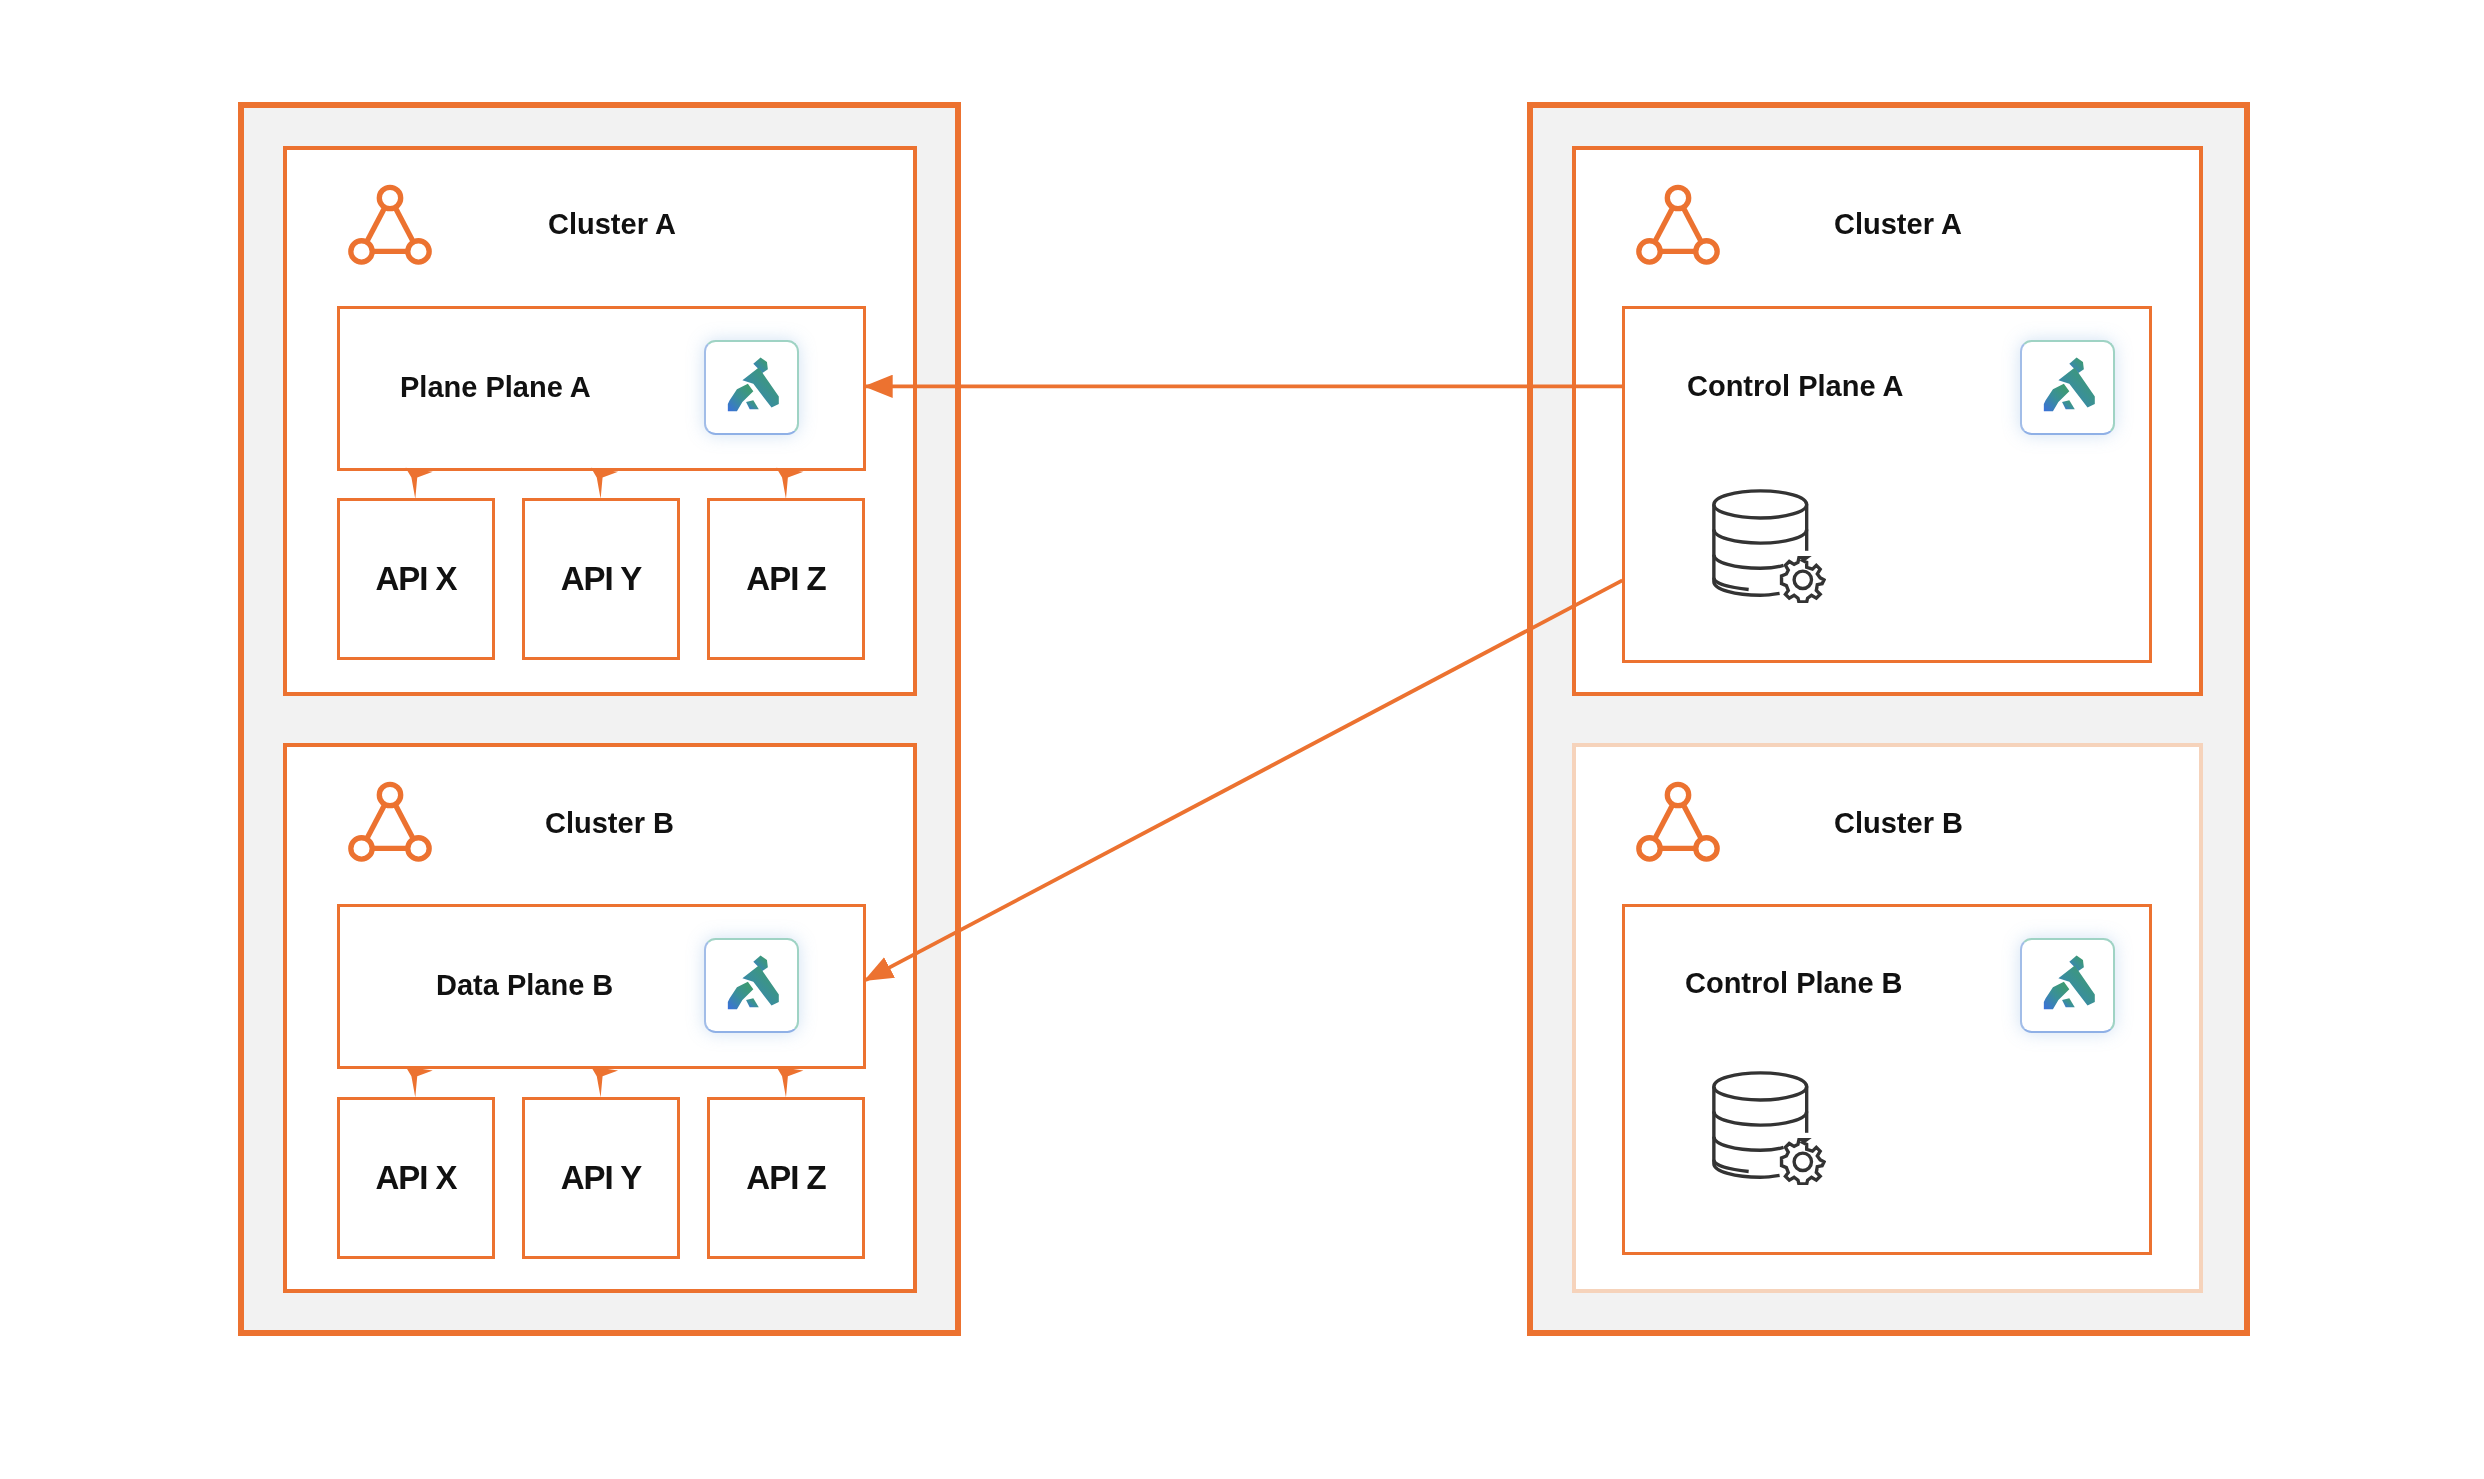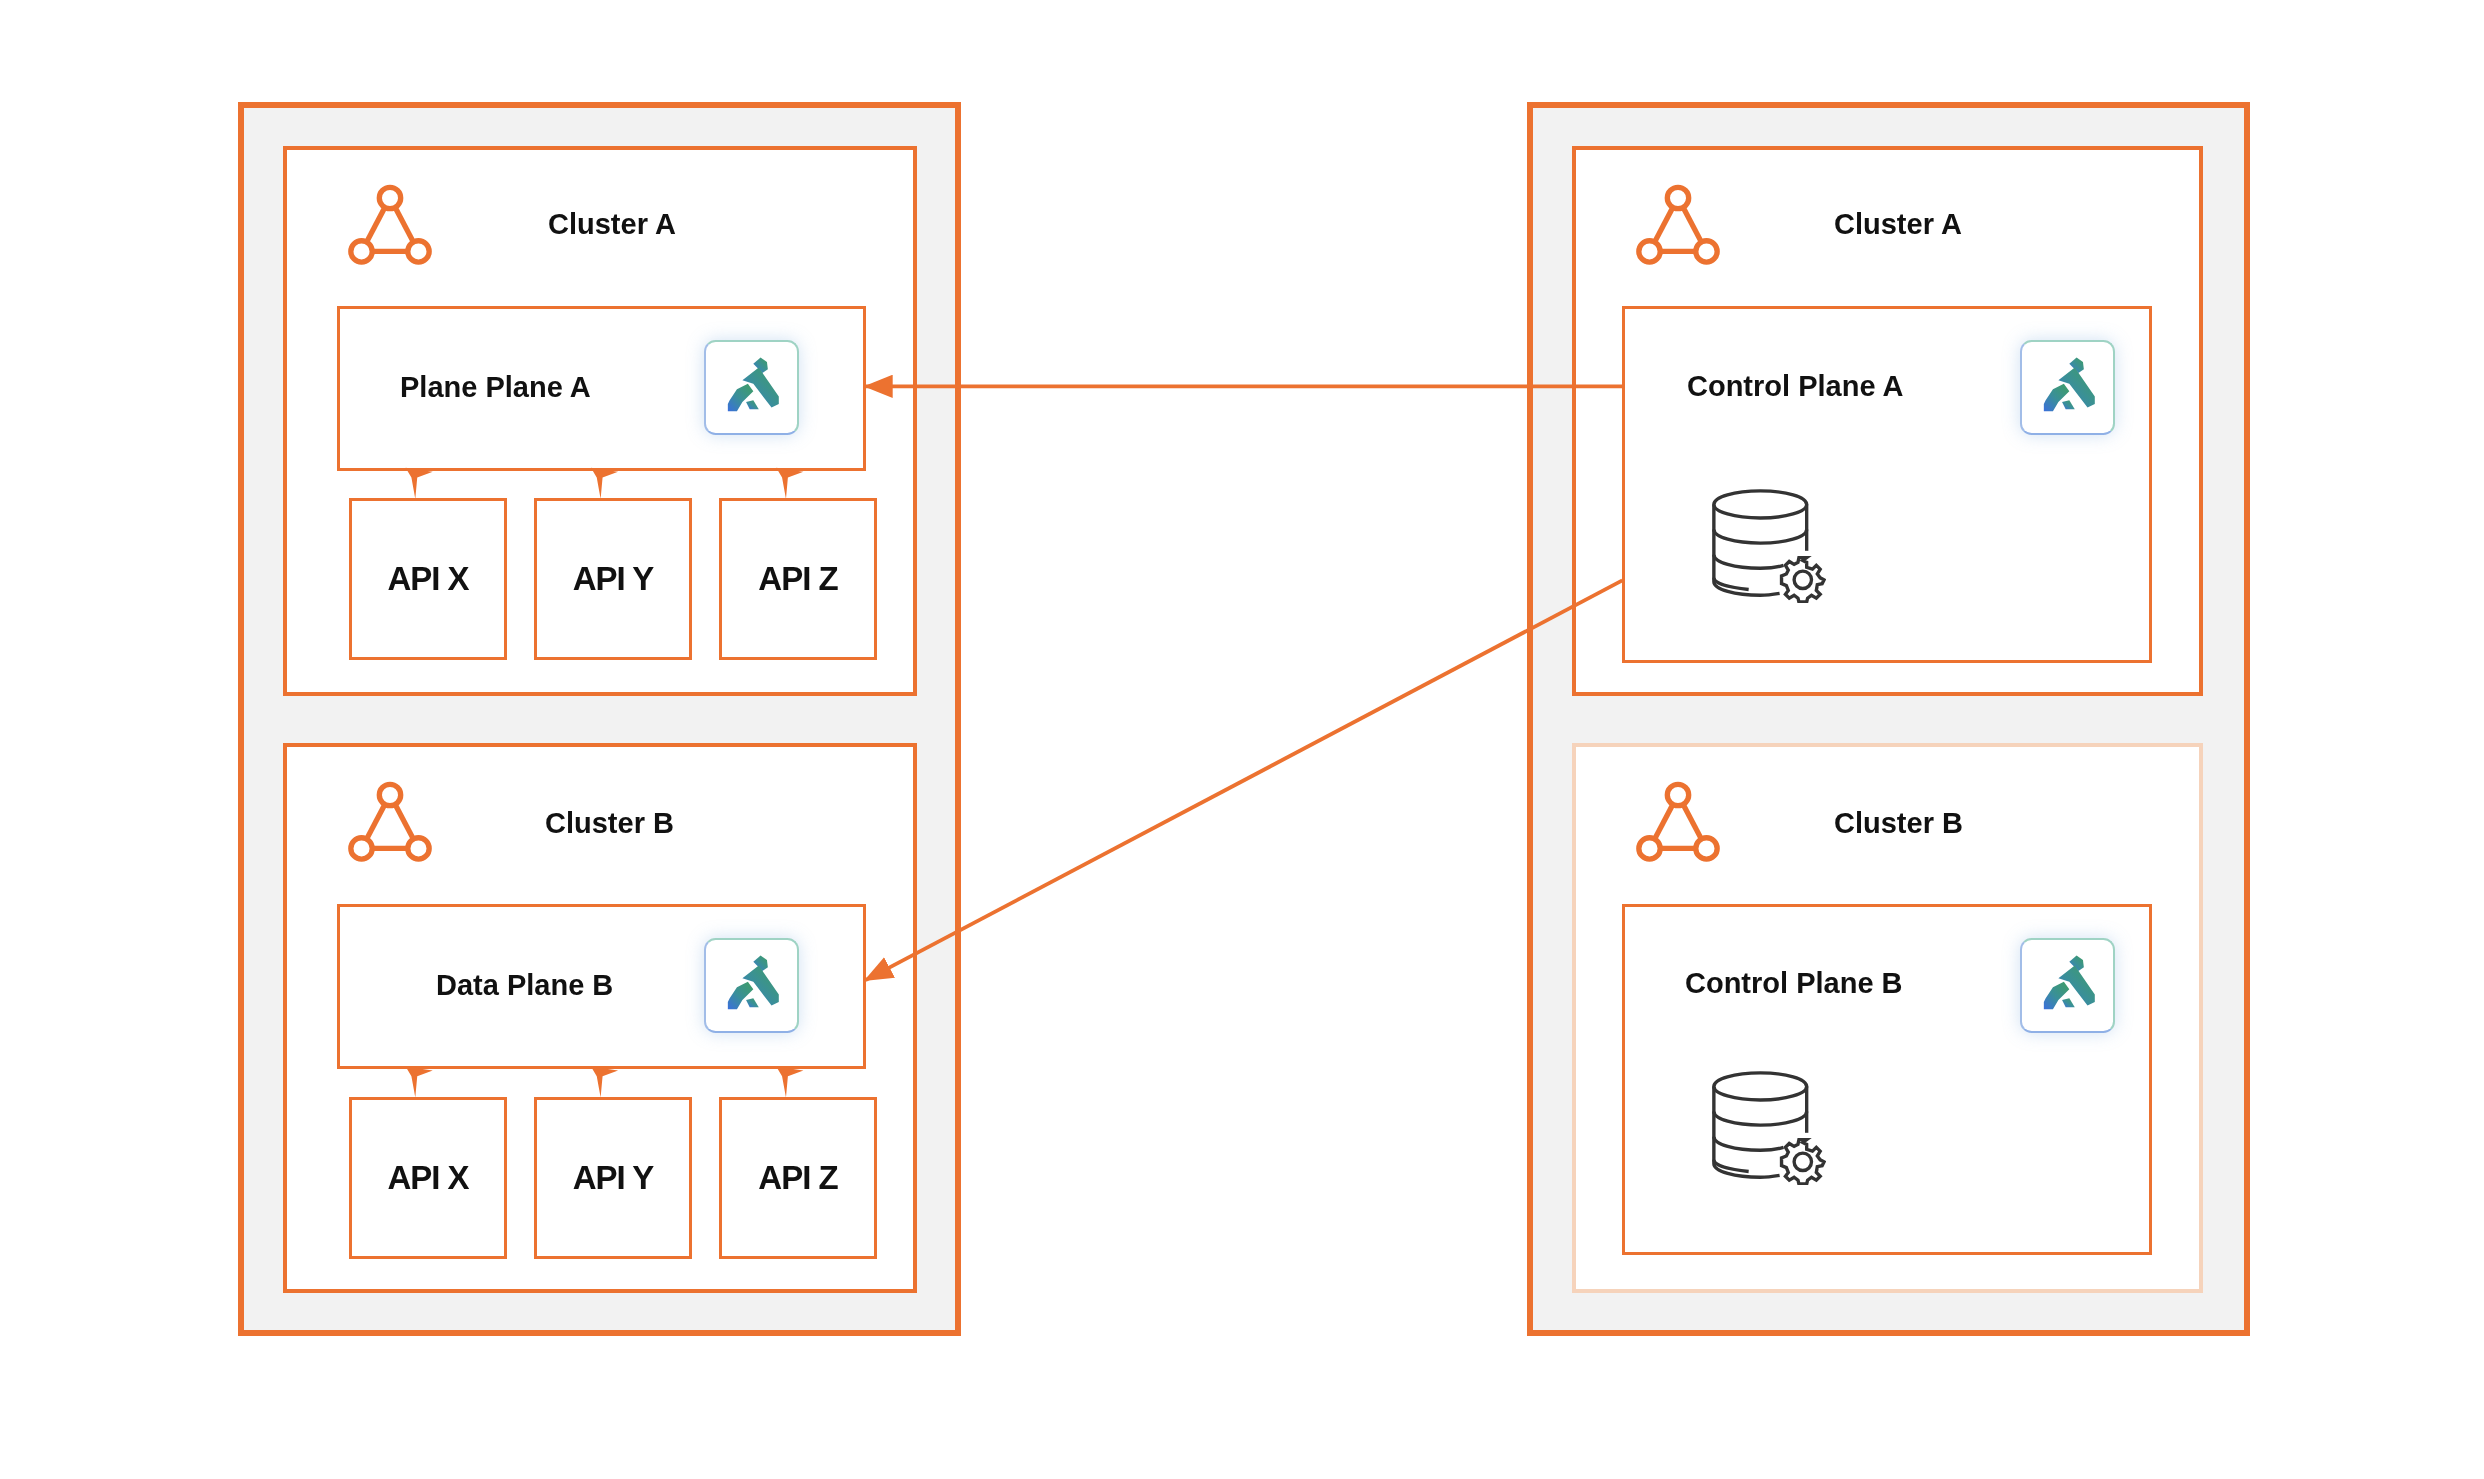--- a/index.html
+++ b/index.html
@@ -4,21 +4,21 @@
 <style>
   html, body { margin: 0; padding: 0; background: #ffffff; }
   body { width: 2484px; height: 1480px; position: relative; overflow: hidden;
          font-family: "Liberation Sans", sans-serif; }
   .abs { position: absolute; box-sizing: border-box; }
   .outer { border: 6.8px solid #ec7230; background: #f2f2f2; }
   .cluster { border: 4.9px solid #ec7230; background: #ffffff; }
   .cluster.faded { border-color: #f6d3bb; }
   .plane { border: 3.9px solid #ec7230; background: #ffffff; }
   .api { border: 3.9px solid #ec7230; background: #ffffff;
-         display: flex; align-items: center; justify-content: center; margin-left: 12px; }
+         display: flex; align-items: center; justify-content: center; }
   .title { font-weight: bold; color: #111111; font-size: 29px; line-height: 1; white-space: nowrap; }
   .api-label { font-weight: bold; color: #111111; font-size: 33px; letter-spacing: -1px; }
   .logo { width: 95px; height: 95px; border-radius: 11.6px; background: #ffffff;
           border: 2.9px solid #9fd3c4; box-shadow: 0 0 17.5px rgba(120,170,220,0.35);
           border-bottom-color: #8fb0e6; border-left-color: #a2bde8; }
   .logo svg { width: 100%; height: 100%; display: block; }
   svg.overlay { position: absolute; left: 0; top: 0; width: 2484px; height: 1480px; pointer-events: none; }
 </style>
 </head>
 <body>

